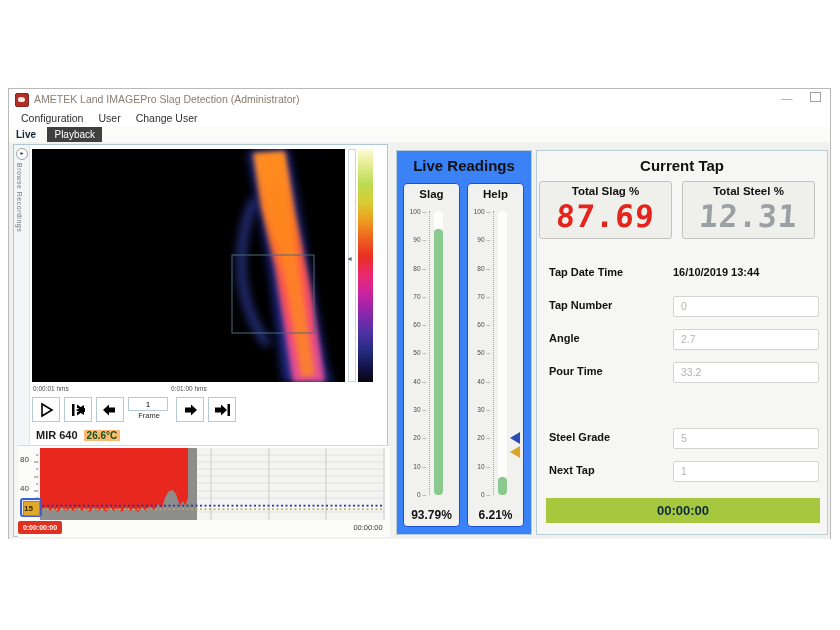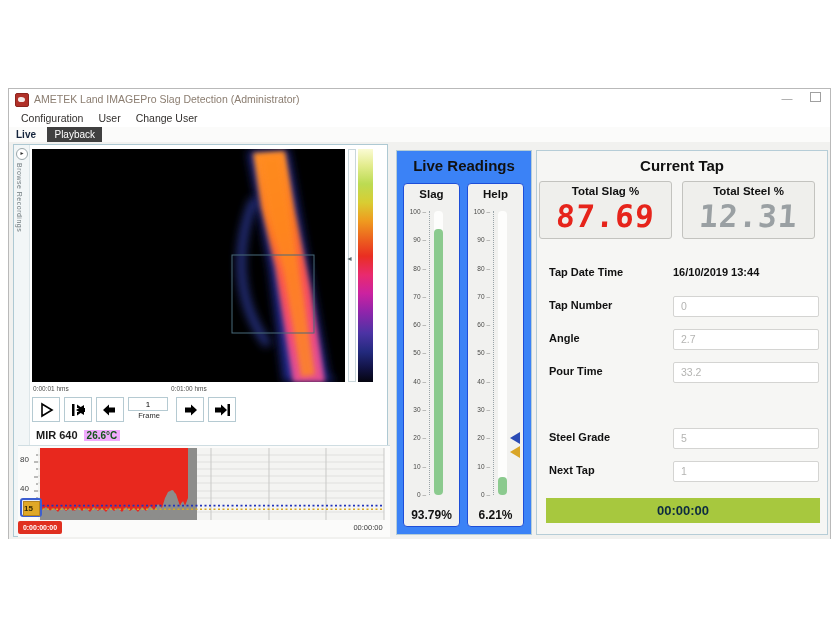--- a/index.html
+++ b/index.html
@@ -53,21 +53,21 @@
   
   #controls{position:absolute;left:18px;top:252px;height:28px;}
   .pbtn{position:absolute;top:0;width:28px;height:25px;background:#fff;border:1px solid #b5cad2;
     box-sizing:border-box;display:flex;align-items:center;justify-content:center;}
   #frame-widget{position:absolute;left:96px;top:0;width:42px;height:25px;text-align:center;}
   #frame-box{width:40px;height:14px;border:1px solid #b5cad2;background:#fff;font-size:8px;
     line-height:14px;box-sizing:border-box;}
   #frame-label{font-size:7.5px;color:#2a2a2a;margin-top:0px;}
   
   #camera-row{position:absolute;left:22px;top:284px;height:14px;font-size:11px;font-weight:bold;color:#1c1c1c;}
-  #camera-temp{display:inline-block;margin-left:6px;background:#f0abfc;color:#14551a;
+  #camera-temp{display:inline-block;margin-left:6px;background:#fdba74;color:#14551a;
     font-weight:bold;font-size:10px;padding:0 3px;}
   
   #timeline{position:absolute;left:4px;top:300px;width:372px;height:91px;background:#fbfbfa;
     border-top:1px solid #cfdde2;}
   #tl-ylabel-80{position:absolute;left:2px;top:9px;font-size:8px;color:#3a3a3a;}
   #tl-ylabel-40{position:absolute;left:2px;top:38px;font-size:8px;color:#3a3a3a;}
   #tl-ylabel-0{position:absolute;left:8px;top:64px;font-size:8px;color:#3a3a3a;}
   #tl-handle{position:absolute;left:2px;top:52px;width:22px;height:19px;border:2px solid #3c5ed0;
     border-radius:3px;background:#e8ecf8;box-sizing:border-box;}
   #tl-thresh-badge{position:absolute;left:5px;top:55px;width:15px;height:13px;background:#e0a племен826;

